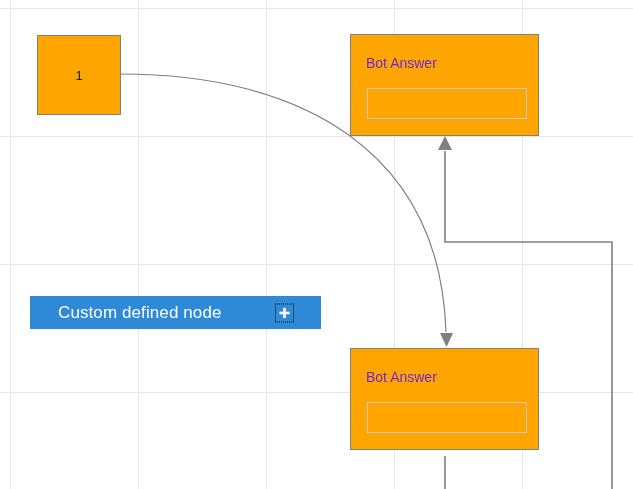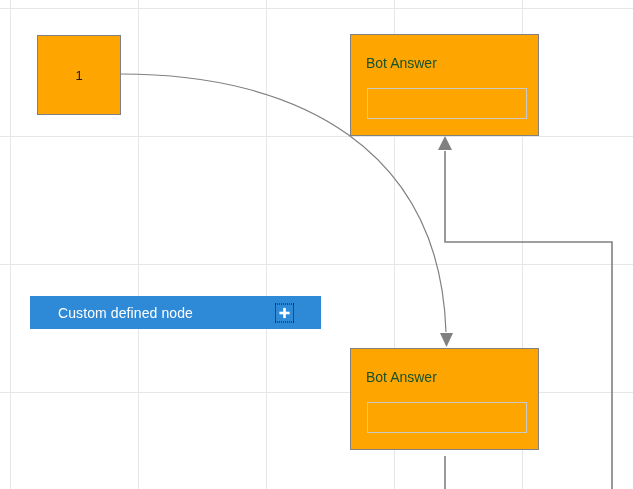--- a/index.html
+++ b/index.html
@@ -59,21 +59,21 @@
     height: 102px;
     padding: 0;
   }
   #node-bot-1 { top: 34px; }
   #node-bot-2 { top: 348px; }
   .node-bot .node-title {
     position: absolute;
     left: 15px;
     top: 28px;
     transform: translateY(-50%);
-    color: #14532d;
+    color: #6d28d9;
     font-size: 14px;
     white-space: nowrap;
   }
   .node-bot .node-slot {
     position: absolute;
     left: 16px;
     top: 53px;
     width: 160px;
     height: 31px;
     box-sizing: border-box;
@@ -87,21 +87,21 @@
     top: 296px;
     width: 291px;
     height: 33px;
     background: #2E8AD6;
     display: flex;
     align-items: center;
     box-sizing: border-box;
   }
   #custom-node-bar .bar-label {
     color: #ffffff;
-    font-size: 14px;
+    font-size: 17px;
     margin-left: 28px;
     white-space: nowrap;
     letter-spacing: 0.1px;
   }
   #custom-node-bar .add-icon {
     position: absolute;
     right: 27px;
     top: 50%;
     transform: translateY(-50%);
     width: 19px;

